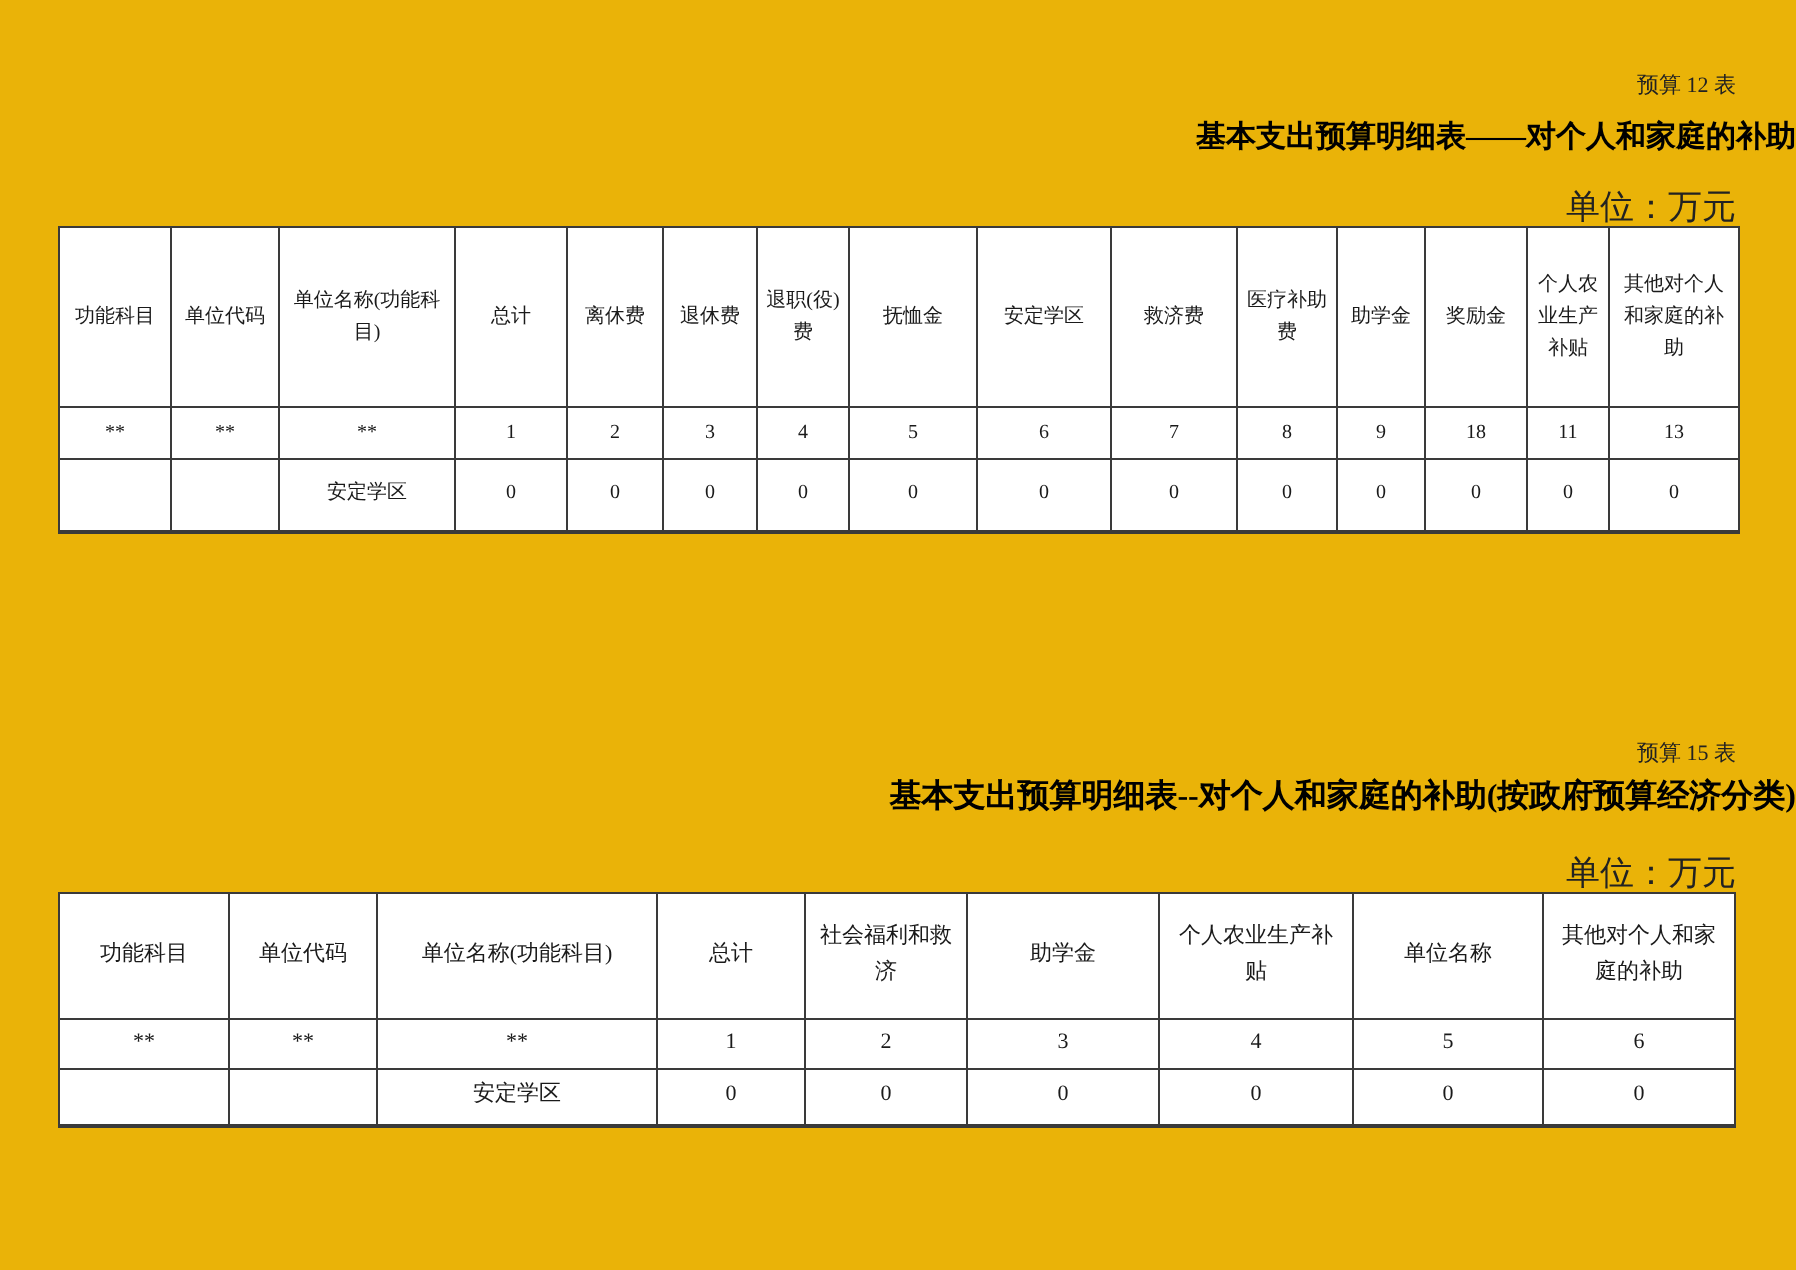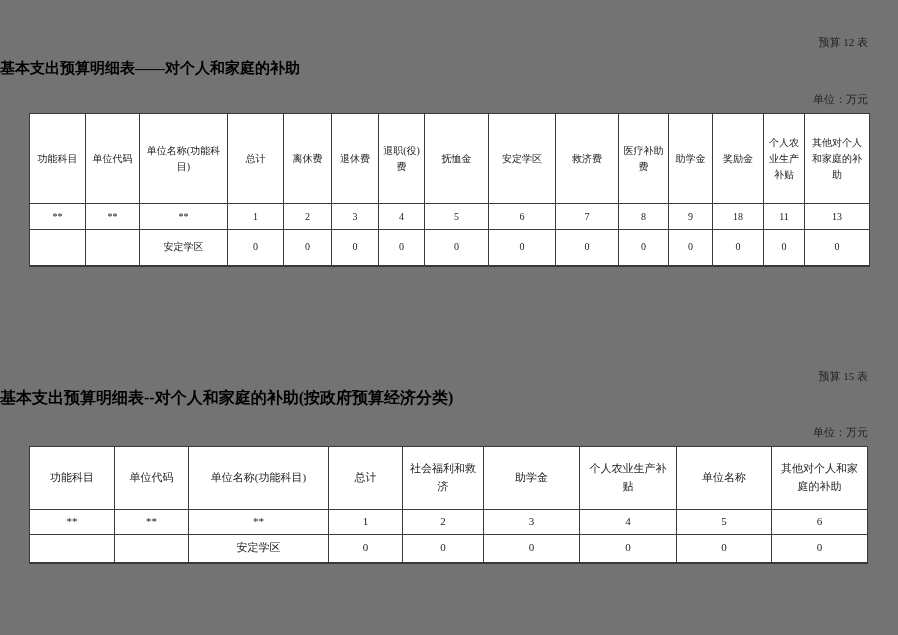--- a/index.html
+++ b/index.html
@@ -11,45 +11,45 @@
     width: 898px;
     height: 635px;
     overflow: hidden;
     font-family: "Liberation Serif", "DejaVu Serif", serif;
     color: #111111;
   }
   .page {
     position: relative;
     width: 898px;
     height: 635px;
-    background: #737373;
+    background: #eab308;
   }
   .badge {
     position: absolute;
     right: 30px;
     font-size: 11px;
     color: #222222;
     white-space: nowrap;
   }
   .badge-1 { top: 35px; }
   .badge-2 { top: 369px; }
   .unit-note {
     position: absolute;
     right: 30px;
-    font-size: 11px;
+    font-size: 17px;
     color: #222222;
     white-space: nowrap;
   }
   .unit-1 { top: 92px; }
   .unit-2 { top: 425px; }
   .doc-title {
     position: absolute;
     left: 0;
     width: 898px;
-    text-align: left;
+    text-align: right;
     margin: 0;
     font-weight: bold;
     color: #000000;
   }
   .title-1 { top: 59px; font-size: 15px; }
   .title-2 { top: 388px; font-size: 16px; }
   table.budget-table {
     position: absolute;
     left: 29px;
     border-collapse: collapse;

